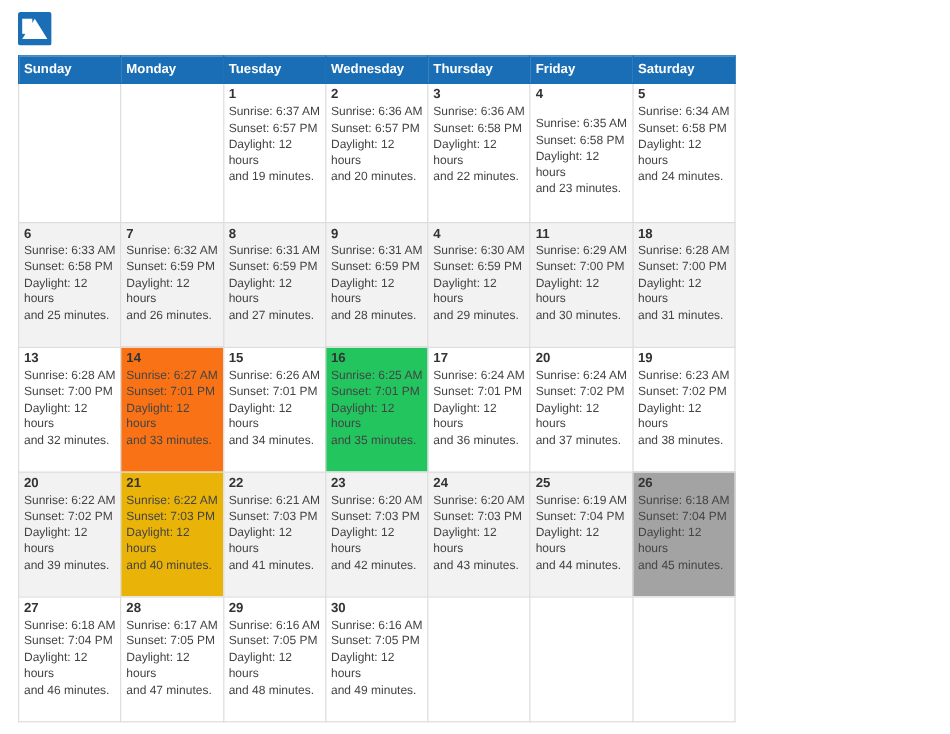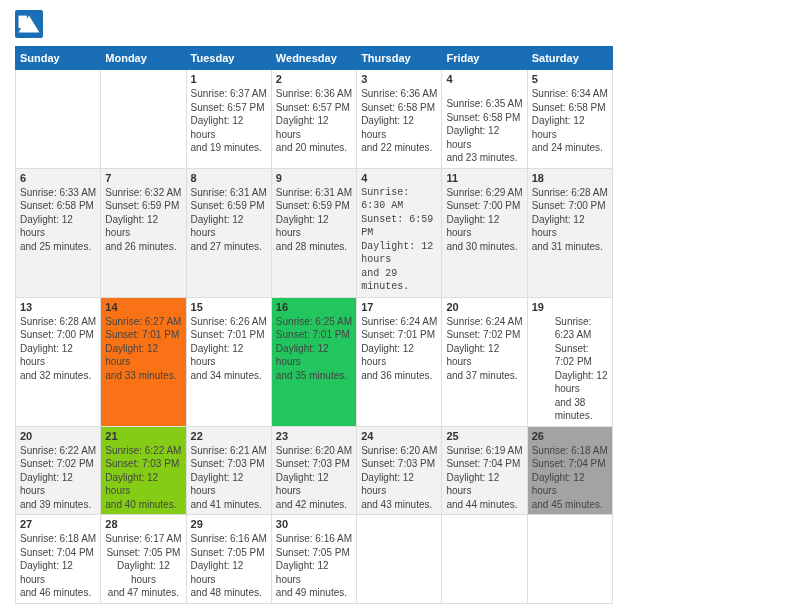--- a/index.html
+++ b/index.html
@@ -192,21 +192,21 @@
           </td>
           <td style="background-color: rgb(242, 242, 242);">
             <span class="day-number">9</span>
             <div class="day-info" style="white-space: pre-line;">Sunrise: 6:31 AM
 Sunset: 6:59 PM
 Daylight: 12 hours
 and 28 minutes.</div>
           </td>
           <td style="background-color: rgb(242, 242, 242);">
             <span class="day-number">4</span>
-            <div class="day-info" style="white-space: pre-line; font-family: Liberation Mono, monospace;">Sunrise: 6:30 AM
+            <div class="day-info" style="white-space: pre-line;">Sunrise: 6:30 AM
 Sunset: 6:59 PM
 Daylight: 12 hours
 and 29 minutes.</div>
           </td>
           <td style="background-color: rgb(242, 242, 242);">
             <span class="day-number">11</span>
             <div class="day-info" style="white-space: pre-line;">Sunrise: 6:29 AM
 Sunset: 7:00 PM
 Daylight: 12 hours
 and 30 minutes.</div>
@@ -257,35 +257,35 @@
           </td>
           <td style="background-color: rgb(255, 255, 255);">
             <span class="day-number">20</span>
             <div class="day-info" style="white-space: pre-line;">Sunrise: 6:24 AM
 Sunset: 7:02 PM
 Daylight: 12 hours
 and 37 minutes.</div>
           </td>
           <td style="background-color: rgb(255, 255, 255);">
             <span class="day-number">19</span>
-            <div class="day-info" style="white-space: pre-line; margin-left: 23px;">Sunrise: 6:23 AM
+            <div class="day-info" style="white-space: pre-line;">Sunrise: 6:23 AM
 Sunset: 7:02 PM
 Daylight: 12 hours
 and 38 minutes.</div>
           </td>
         </tr>
         <tr>
           <td style="background-color: rgb(242, 242, 242);">
             <span class="day-number">20</span>
             <div class="day-info" style="white-space: pre-line;">Sunrise: 6:22 AM
 Sunset: 7:02 PM
 Daylight: 12 hours
 and 39 minutes.</div>
           </td>
-          <td style="background-color: #84cc16;">
+          <td style="background-color: #eab308;">
             <span class="day-number">21</span>
             <div class="day-info" style="white-space: pre-line;">Sunrise: 6:22 AM
 Sunset: 7:03 PM
 Daylight: 12 hours
 and 40 minutes.</div>
           </td>
           <td style="background-color: rgb(242, 242, 242);">
             <span class="day-number">22</span>
             <div class="day-info" style="white-space: pre-line;">Sunrise: 6:21 AM
 Sunset: 7:03 PM
@@ -324,21 +324,21 @@
         <tr>
           <td style="background-color: rgb(255, 255, 255);">
             <span class="day-number">27</span>
             <div class="day-info" style="white-space: pre-line;">Sunrise: 6:18 AM
 Sunset: 7:04 PM
 Daylight: 12 hours
 and 46 minutes.</div>
           </td>
           <td style="background-color: rgb(255, 255, 255);">
             <span class="day-number">28</span>
-            <div class="day-info" style="white-space: pre-line; text-align: center;">Sunrise: 6:17 AM
+            <div class="day-info" style="white-space: pre-line;">Sunrise: 6:17 AM
 Sunset: 7:05 PM
 Daylight: 12 hours
 and 47 minutes.</div>
           </td>
           <td style="background-color: rgb(255, 255, 255);">
             <span class="day-number">29</span>
             <div class="day-info" style="white-space: pre-line;">Sunrise: 6:16 AM
 Sunset: 7:05 PM
 Daylight: 12 hours
 and 48 minutes.</div>

